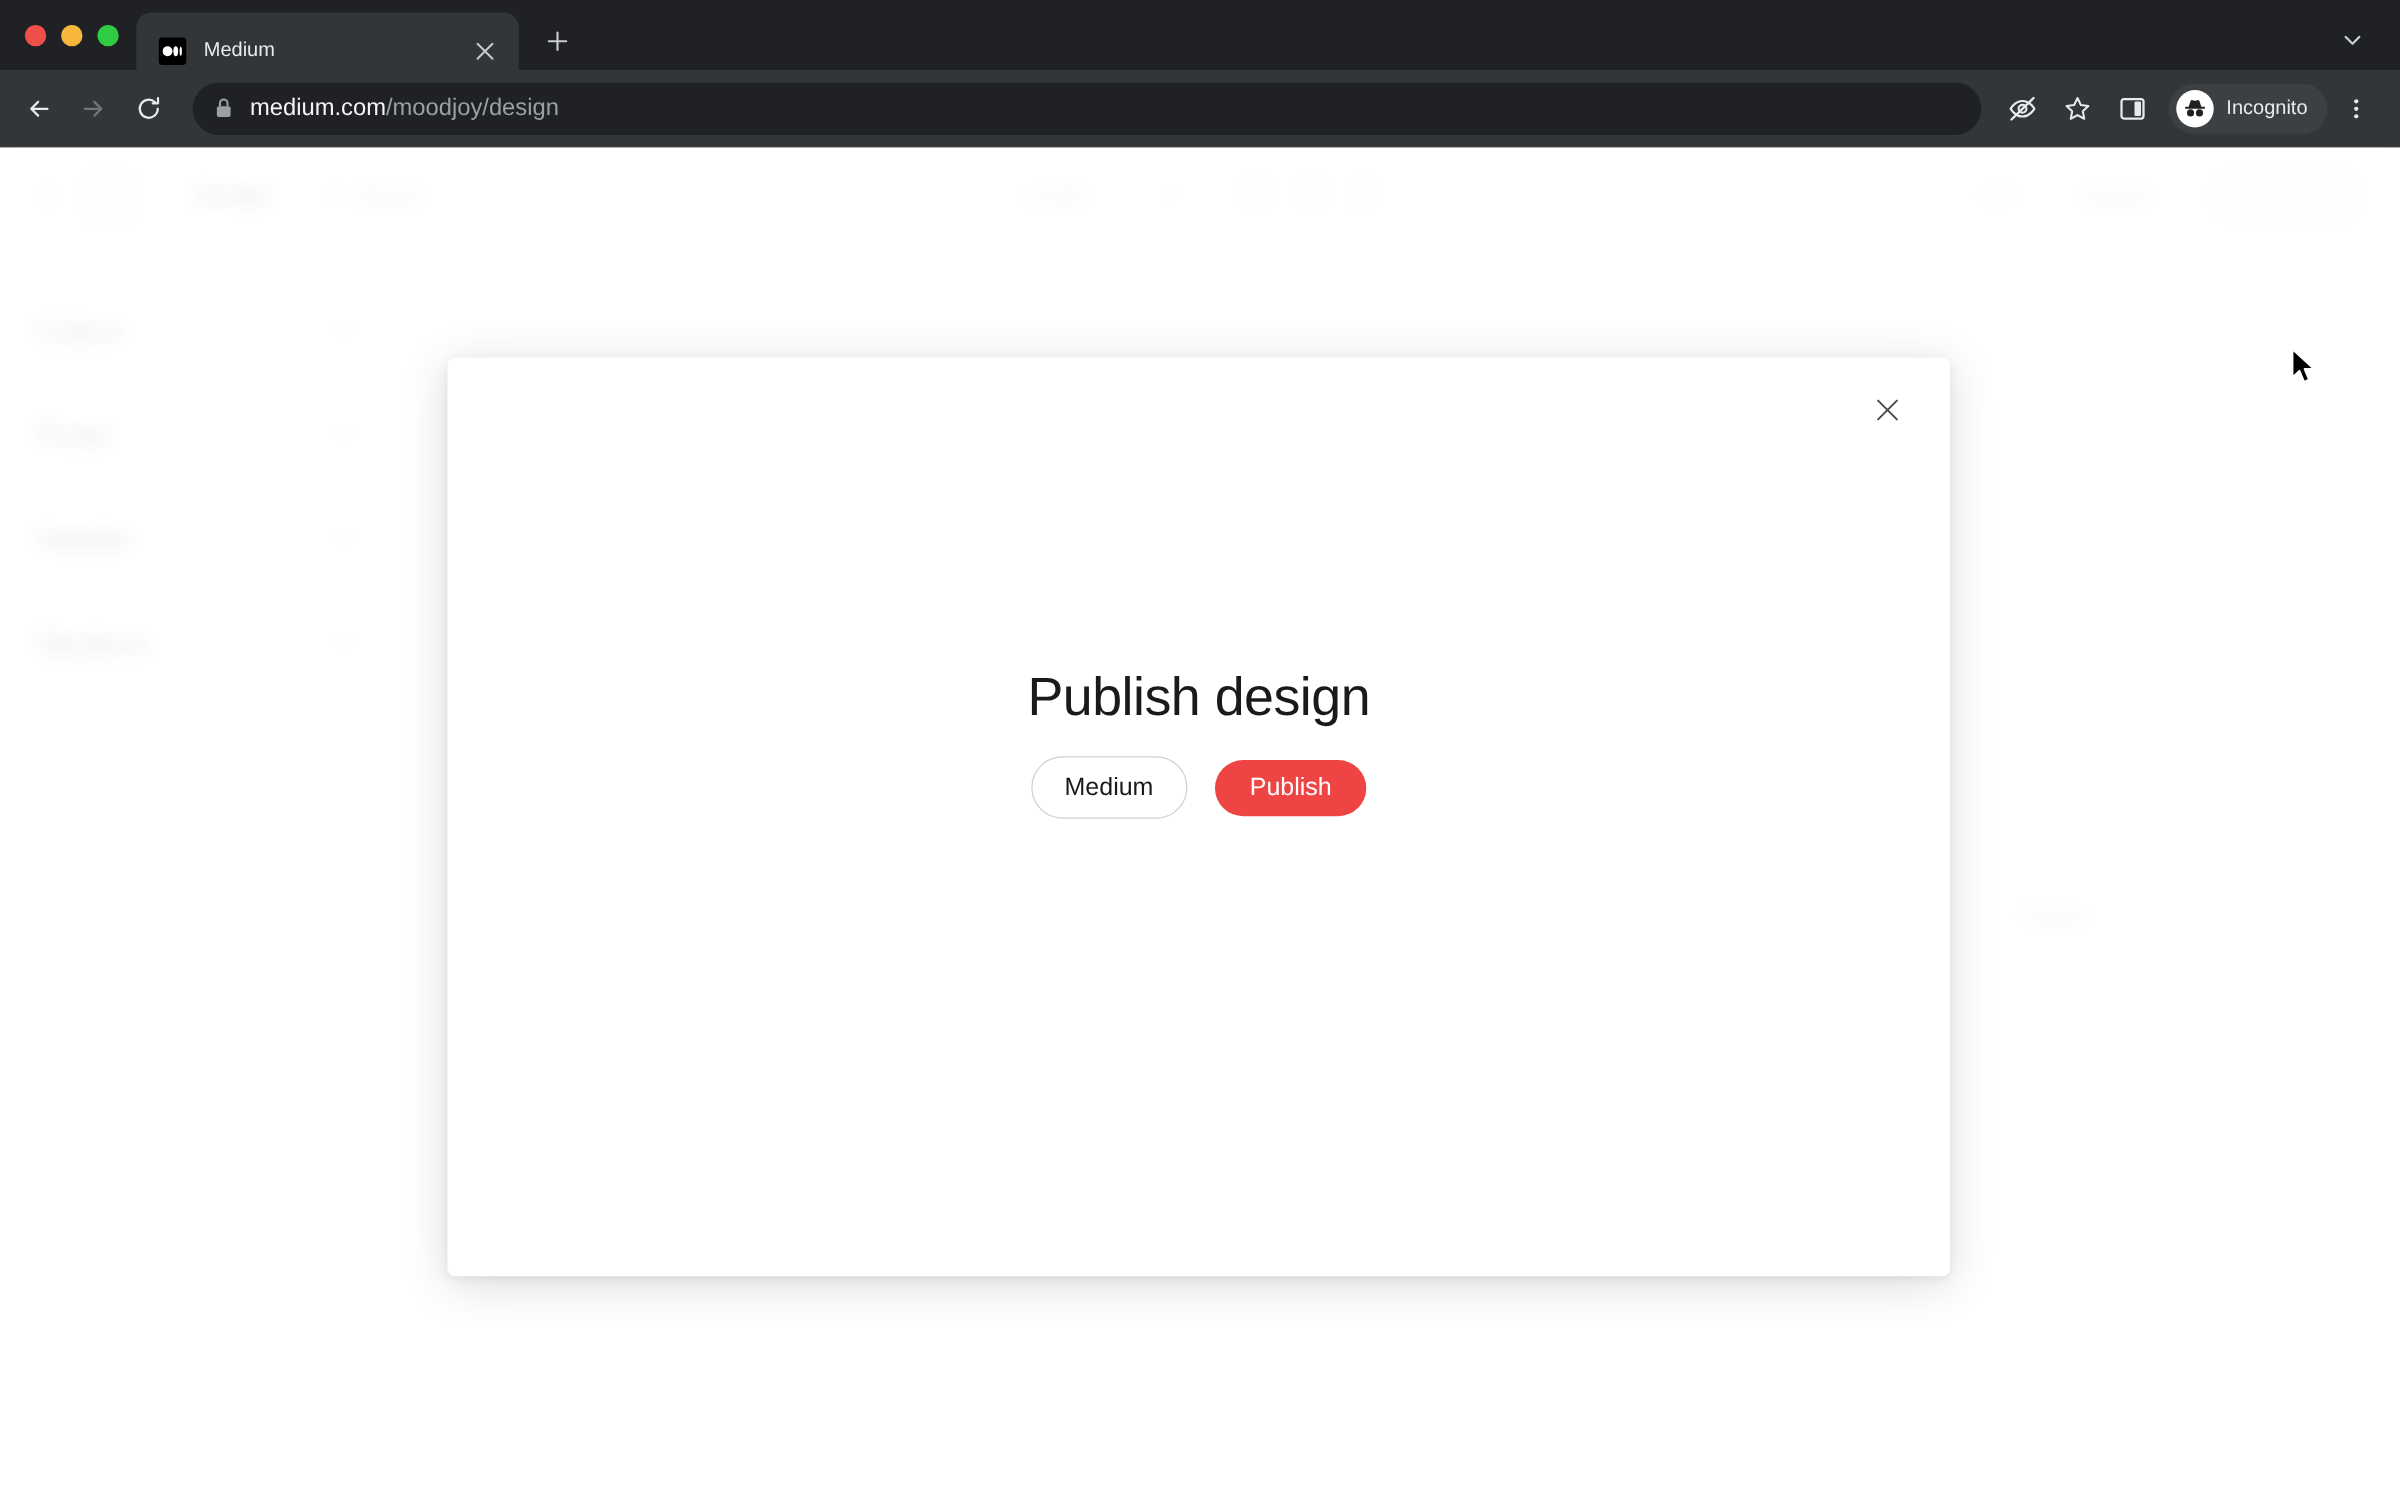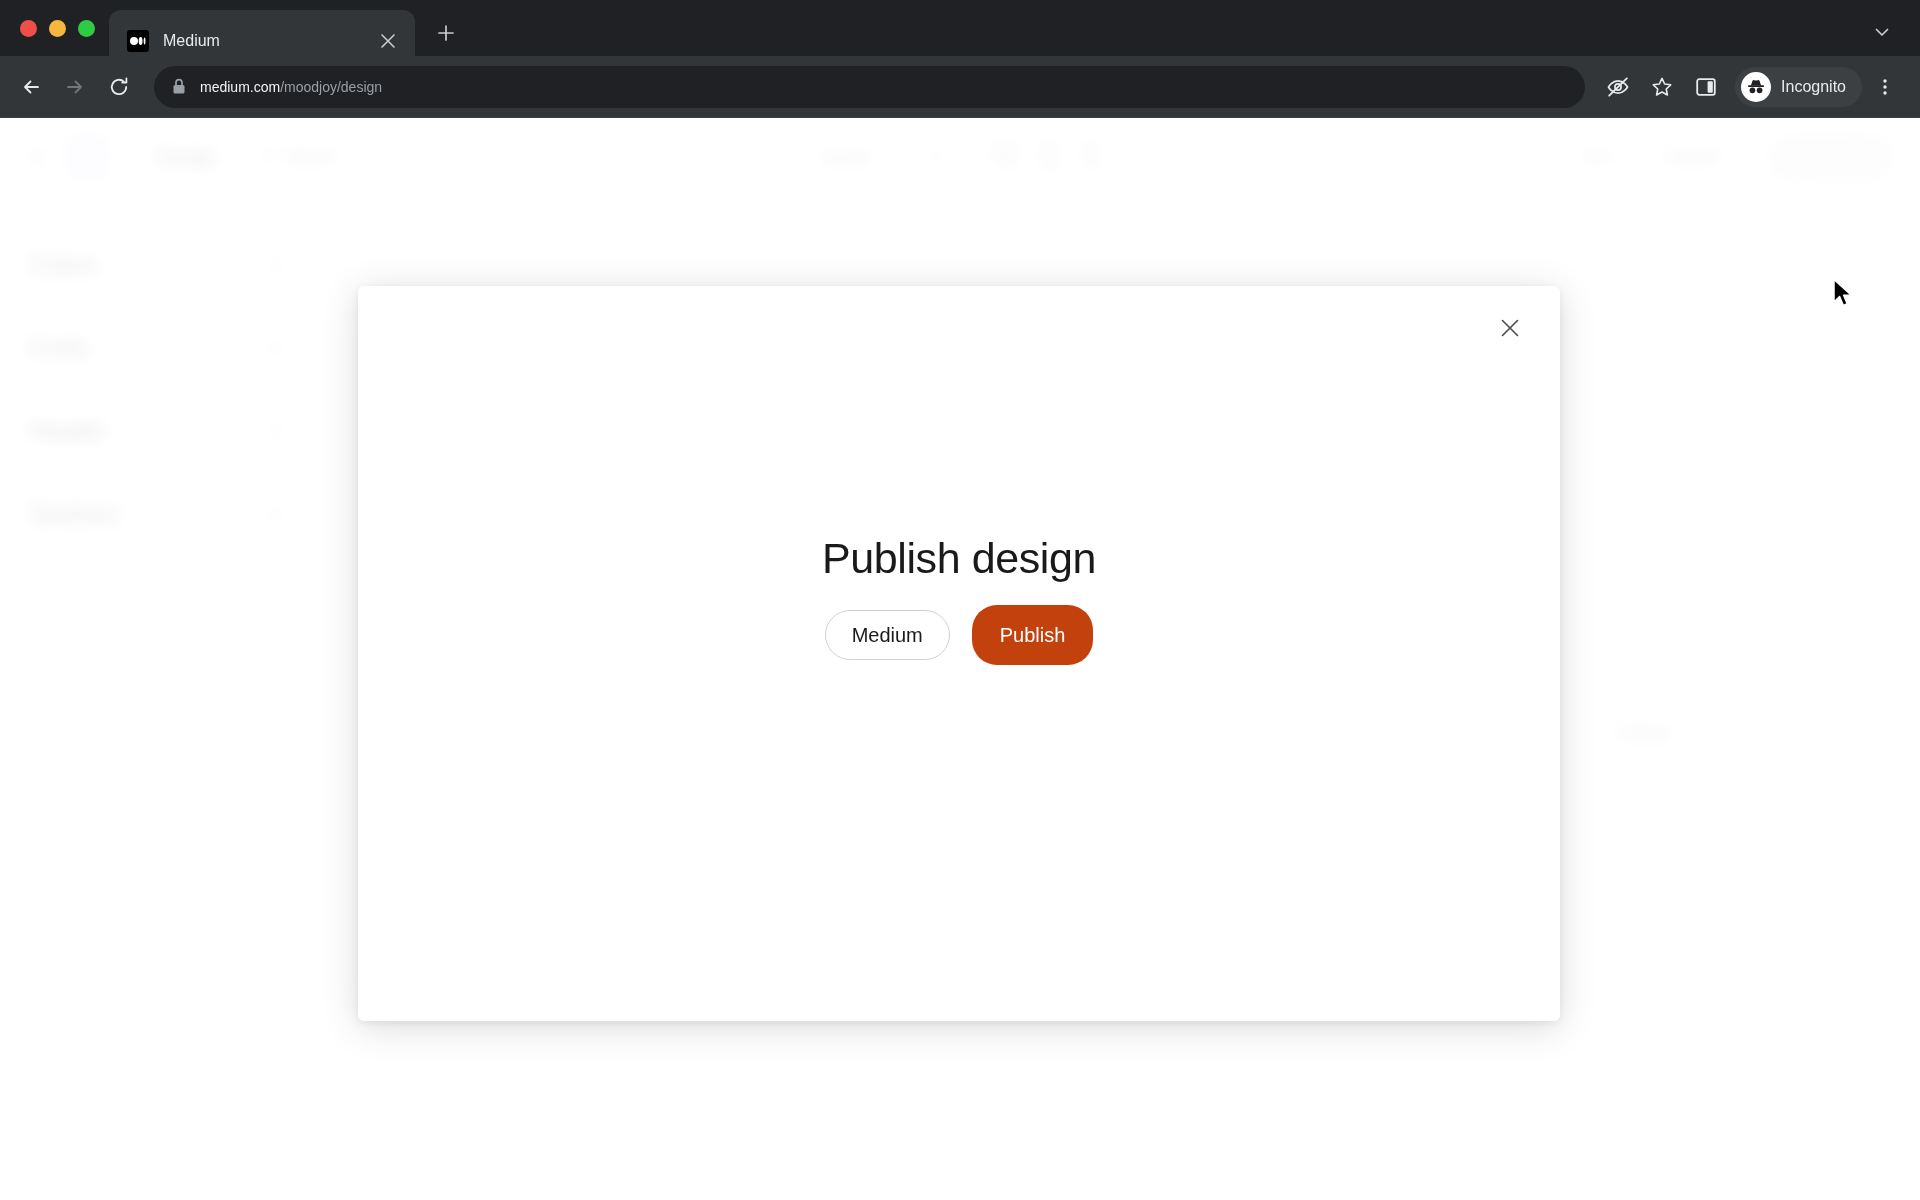--- a/index.html
+++ b/index.html
@@ -120,21 +120,21 @@
     border-radius: 21px;
     display: flex;
     align-items: center;
     margin: 0 10px 0 12px;
     padding: 0 18px;
     gap: 14px;
     min-width: 0;
   }
   .omnibox-lock { color: #9aa0a6; display: flex; align-items: center; flex: 0 0 auto; }
   .omnibox-url {
-    font-size: 14px;
+    font-size: 19px;
     color: #9aa0a6;
     white-space: nowrap;
     overflow: hidden;
     text-overflow: ellipsis;
   }
   .omnibox-url .host { color: #f1f3f4; }
 
   .tb-icon {
     width: 42px; height: 42px;
     display: flex; align-items: center; justify-content: center;
@@ -379,26 +379,26 @@
     border-radius: 25px;
     border: 1px solid #d0d0d0;
     background: #fff;
     color: #1a1a1a;
     font-size: 20px;
     font-family: "Liberation Sans", sans-serif;
     display: flex; align-items: center; justify-content: center;
     cursor: pointer;
   }
   .btn-publish {
-    height: 60px;
+    height: 45px;
     min-width: 104px;
     padding: 0 28px;
     border-radius: 25px;
     border: none;
-    background: #c2410c;
+    background: #ef4444;
     color: #ffffff;
     font-size: 20px;
     font-family: "Liberation Sans", sans-serif;
     display: flex; align-items: center; justify-content: center;
     cursor: pointer;
   }
 
   
   .cursor {
     position: absolute;

